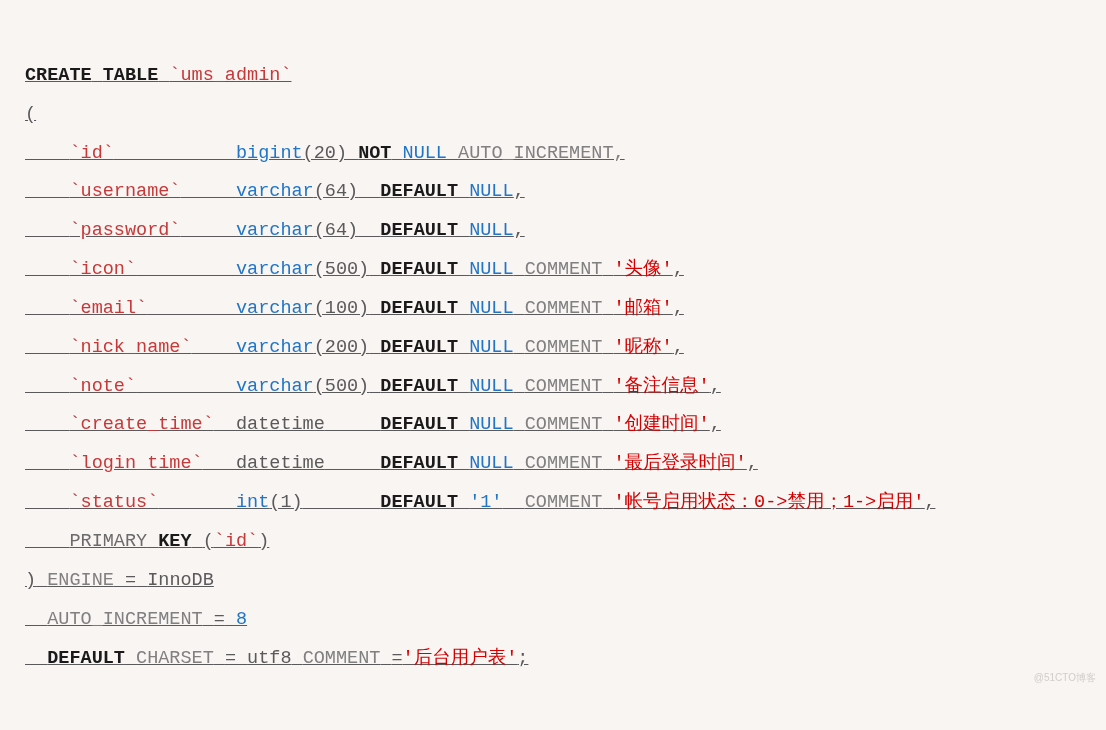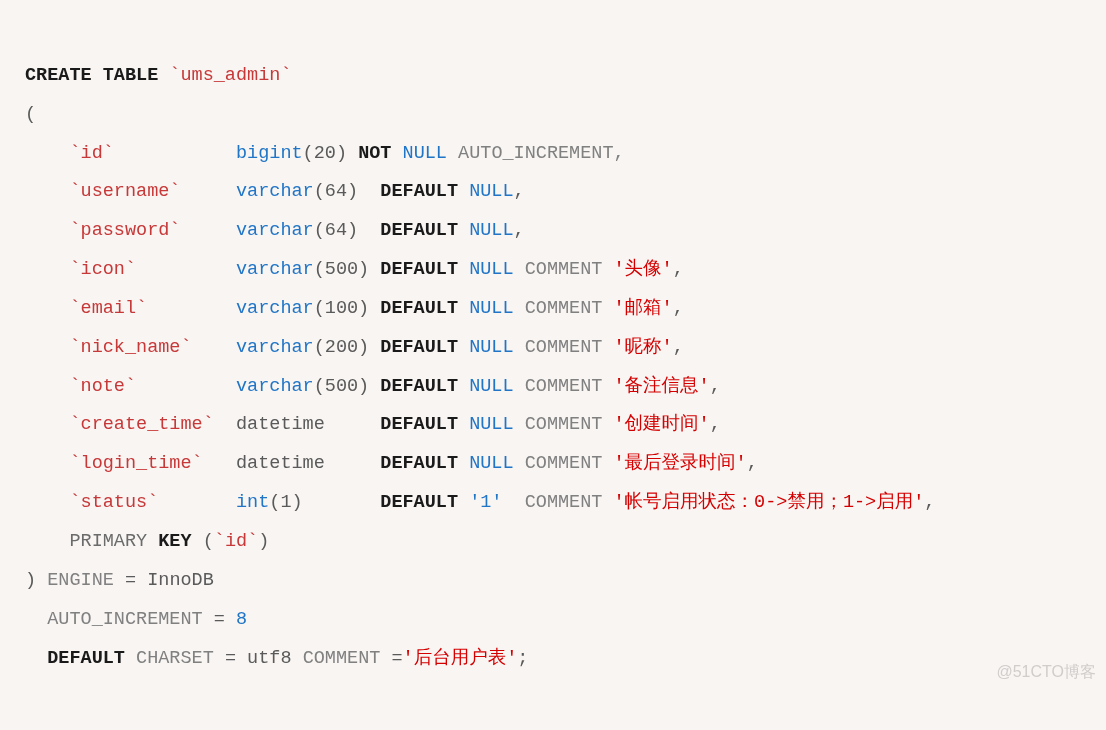--- a/index.html
+++ b/index.html
@@ -8,37 +8,38 @@
       background: #f8f5f3;
       font-family: 'Consolas', 'Monaco', 'Courier New', monospace;
       font-size: 18.5px;
       line-height: 2.1;
       color: #5a5a5a;
     }
     .code-container {
       padding: 18px 25px;
       white-space: pre;
       position: relative;
+      text-decoration: underline;
     }
     .keyword { color: #1a1a1a; font-weight: 600; }
     .kw-light { color: #6b6b6b; font-weight: 500; }
     .identifier { color: #c73838; }
     .type { color: #2075c7; }
     .number { color: #2075c7; }
     .string-cn { color: #d40000; }
     .string { color: #2075c7; }
     .normal { color: #5a5a5a; }
     .gray { color: #808080; }
     .punct { color: #5a5a5a; }
     .watermark {
       position: absolute;
       right: 10px;
       bottom: 8px;
       color: #d0cdcb;
-      font-size: 16px;
+      font-size: 10px;
       font-family: sans-serif;
     }
   </style>
 </head>
 <body>
 
 <div class="code-container">
 <span class="keyword">CREATE</span> <span class="keyword">TABLE</span> <span class="identifier">`ums_admin`</span>
 <span class="punct">(</span>
     <span class="identifier">`id`</span>           <span class="type">bigint</span><span class="punct">(20)</span> <span class="keyword">NOT</span> <span class="type">NULL</span> <span class="gray">AUTO_INCREMENT,</span>

